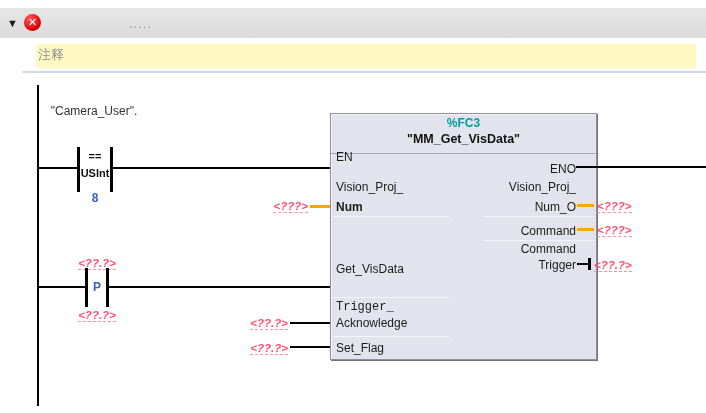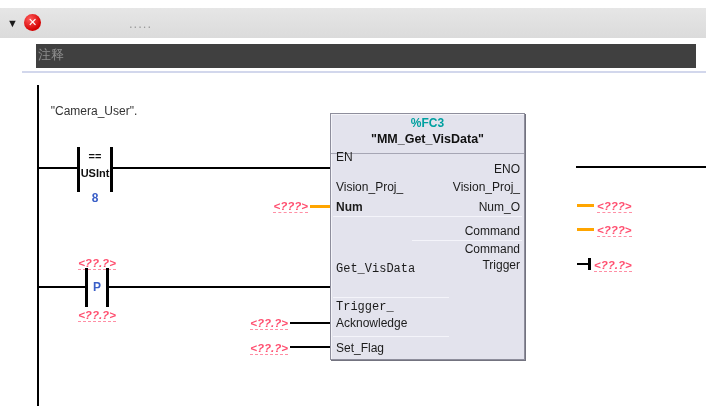--- a/index.html
+++ b/index.html
@@ -16,21 +16,21 @@
     background:linear-gradient(#e6e6e6,var(--header-bg));display:flex;align-items:center;}
   .collapse{position:absolute;left:7px;top:9px;font-size:11px;color:#1a1a1a;cursor:pointer;}
   .err-badge{position:absolute;left:24px;top:6px;width:17px;height:17px;border-radius:50%;
     background:radial-gradient(circle at 35% 30%,#ff5a5a,#d40000 70%);color:#fff;
     font-size:11px;font-weight:bold;display:flex;align-items:center;justify-content:center;}
   .net-title{position:absolute;left:47px;top:4px;font-size:16px;font-weight:bold;color:#141414;}
   .net-dots{position:absolute;left:129px;top:8px;font-size:13px;color:#9a9a9a;letter-spacing:1px;}
 
   
   .comment{position:absolute;left:36px;top:44px;width:660px;height:24px;
-    font-size:13px;color:#8f8f8f;padding:2px 2px;background:#404040;}
+    font-size:13px;color:#8f8f8f;padding:2px 2px;background:#fef9c3;}
   .comment-rule{position:absolute;left:22px;top:71px;width:684px;height:2px;background:#d2d7ec;}
 
   
   .rail{position:absolute;background:var(--wire-black);}
   .wire{position:absolute;background:var(--wire-black);}
   .wire-o{position:absolute;background:var(--wire-orange);}
 
   
   .bar{position:absolute;width:3px;background:var(--wire-black);}
   .contact-label{position:absolute;background:#fff;text-align:center;font-weight:bold;
@@ -40,30 +40,30 @@
   .p-sym{position:absolute;background:#fff;color:var(--constant-blue);font-weight:bold;
     font-size:12px;text-align:center;line-height:16px;}
 
   
   .ph{position:absolute;color:var(--placeholder-pink);font-size:11.5px;font-style:italic;
     font-weight:600;line-height:14px;}
   .ph span{border-bottom:1px dashed #ff8fa5;padding-bottom:0px;}
   .ph.r{text-align:right;} .ph.c{text-align:center;} .ph.l{text-align:left;}
 
   
-  .fb{position:absolute;left:330px;top:113px;width:195px;height:247px;
+  .fb{position:absolute;left:330px;top:113px;width:267px;height:247px;
     background:var(--block-bg);border:1px solid var(--block-border);
     box-shadow:1px 1px 0 #73737f, inset 1px 1px 0 #f4f4f9;}
   .fb-head{position:absolute;left:0;top:0;width:100%;height:40px;border-bottom:1px solid #A6A6B4;}
   .fb-addr{position:absolute;left:0;top:2px;width:100%;text-align:center;
     color:var(--accent-teal);font-weight:bold;font-size:12px;}
   .fb-name{position:absolute;left:0;top:18px;width:100%;text-align:center;
     color:#111;font-weight:bold;font-size:12.5px;}
   .pin{position:absolute;font-size:12px;color:#1b1b1b;line-height:14px;white-space:nowrap;}
-  .pin.l{left:5px;} .pin.r{right:4px;text-align:left;}
+  .pin.l{left:5px;} .pin.r{right:20px;text-align:left;}
   .pin-sep{position:absolute;height:1px;background:#f4f4fa;}
 </style>
 </head>
 <body>
 
 <div class="canvas">
 
   <div class="net-header">
     <span class="collapse">▼</span>
     <span class="err-badge">✕</span>
@@ -106,21 +106,21 @@
   <div class="fb">
     <div class="fb-head">
       <div class="fb-addr">%FC3</div>
       <div class="fb-name">"MM_Get_VisData"</div>
     </div>
 
     <div class="pin l" style="top:36px;">EN</div>
     <div class="pin l" style="top:66px;">Vision_Proj_</div>
     <div class="pin l" style="top:86px;font-weight:bold;">Num</div>
     <div class="pin-sep" style="left:2px;top:102px;width:116px;"></div>
-    <div class="pin l" style="top:148px;font-family:Liberation Mono, monospace;">Get_VisData</div>
+    <div class="pin l" style="top:148px;">Get_VisData</div>
     <div class="pin-sep" style="left:2px;top:183px;width:116px;"></div>
     <div class="pin l" style="top:186px;font-family:Liberation Mono, monospace;">Trigger_</div>
     <div class="pin l" style="top:202px;">Acknowledge</div>
     <div class="pin-sep" style="left:2px;top:222px;width:116px;"></div>
     <div class="pin l" style="top:227px;">Set_Flag</div>
 
     <div class="pin r" style="top:48px;">ENO</div>
     <div class="pin r" style="top:66px;">Vision_Proj_</div>
     <div class="pin r" style="top:86px;margin-left:7px;">Num_O</div>
     <div class="pin-sep" style="right:2px;top:102px;width:110px;"></div>

